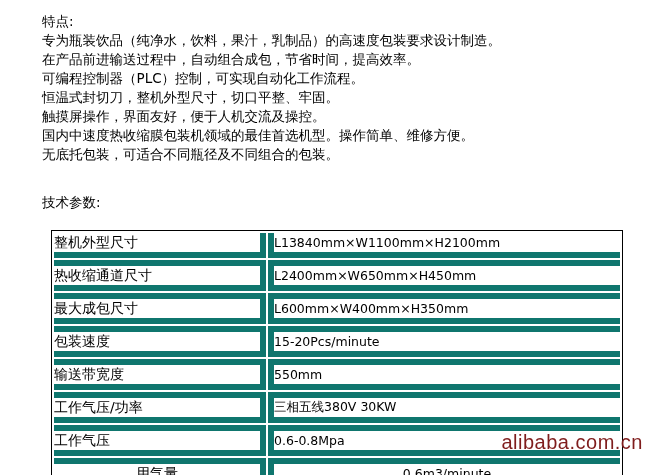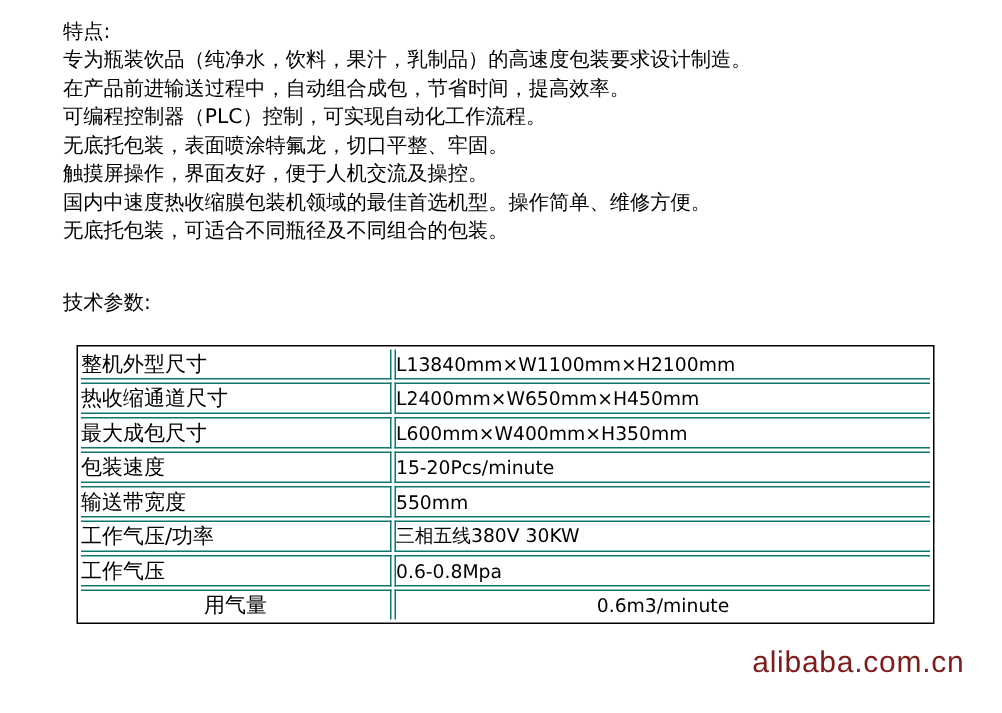--- a/index.html
+++ b/index.html
@@ -36,21 +36,21 @@
     width: 572px;
     table-layout: fixed;
     border: 1px solid #000000;
     border-collapse: separate;
     border-spacing: 2px;
   }
   table.specs td {
     height: 19px;
     padding: 0;
     vertical-align: middle;
-    border: 1px solid #0f766e;
+    border: 6px solid #0f766e;
     overflow: hidden;
     white-space: nowrap;
   }
   
   table.specs tr:first-child td { border-top: none; }
   table.specs tr:last-child td { border-bottom: none; text-align: center; }
   table.specs td:first-child { border-left: none; }
   table.specs td:last-child { border-right: none; }
   td.label-cell {
     width: 206px;
@@ -76,21 +76,21 @@
 
 <div class="page">
 
   <div class="textflow">
     <div class="line heading">特点:</div>
 
     <div id="features-list">
         <div class="line">专为瓶装饮品（纯净水，饮料，果汁，乳制品）的高速度包装要求设计制造。</div>
         <div class="line">在产品前进输送过程中，自动组合成包，节省时间，提高效率。</div>
         <div class="line">可编程控制器（PLC）控制，可实现自动化工作流程。</div>
-        <div class="line">无底托包装，表面喷涂特氟龙，切口平整、牢固。</div>
+        <div class="line">恒温式封切刀，整机外型尺寸，切口平整、牢固。</div>
         <div class="line">触摸屏操作，界面友好，便于人机交流及操控。</div>
         <div class="line">国内中速度热收缩膜包装机领域的最佳首选机型。操作简单、维修方便。</div>
         <div class="line">无底托包装，可适合不同瓶径及不同组合的包装。</div>
       </div>
 
     <div class="line heading spec-heading">技术参数:</div>
   </div>
 
   <table class="specs">
     <tbody id="specs-body">

